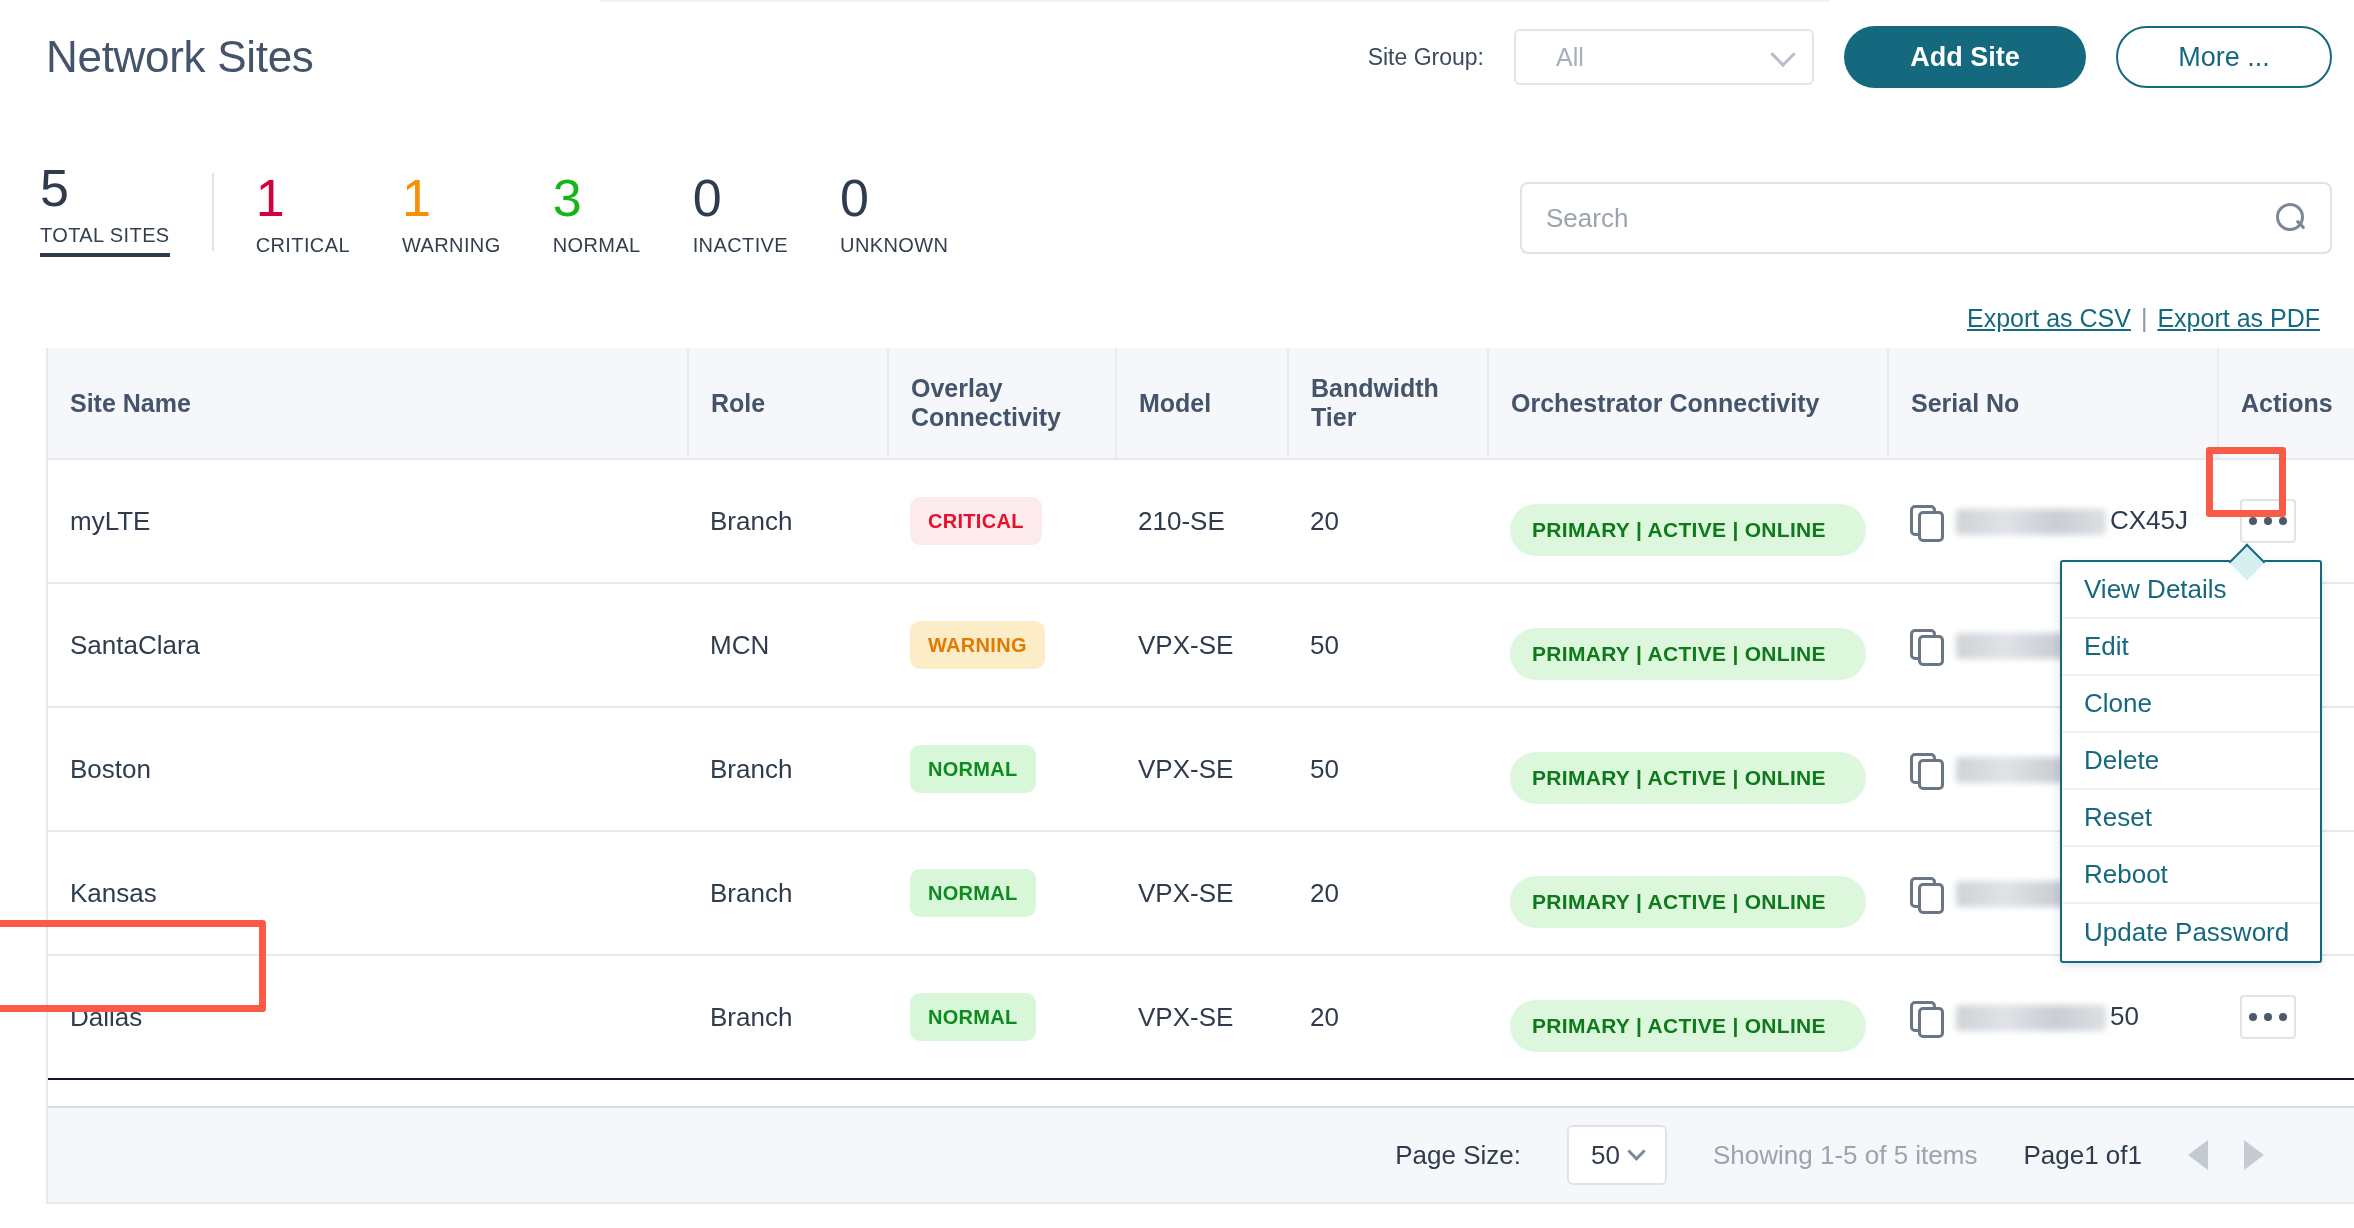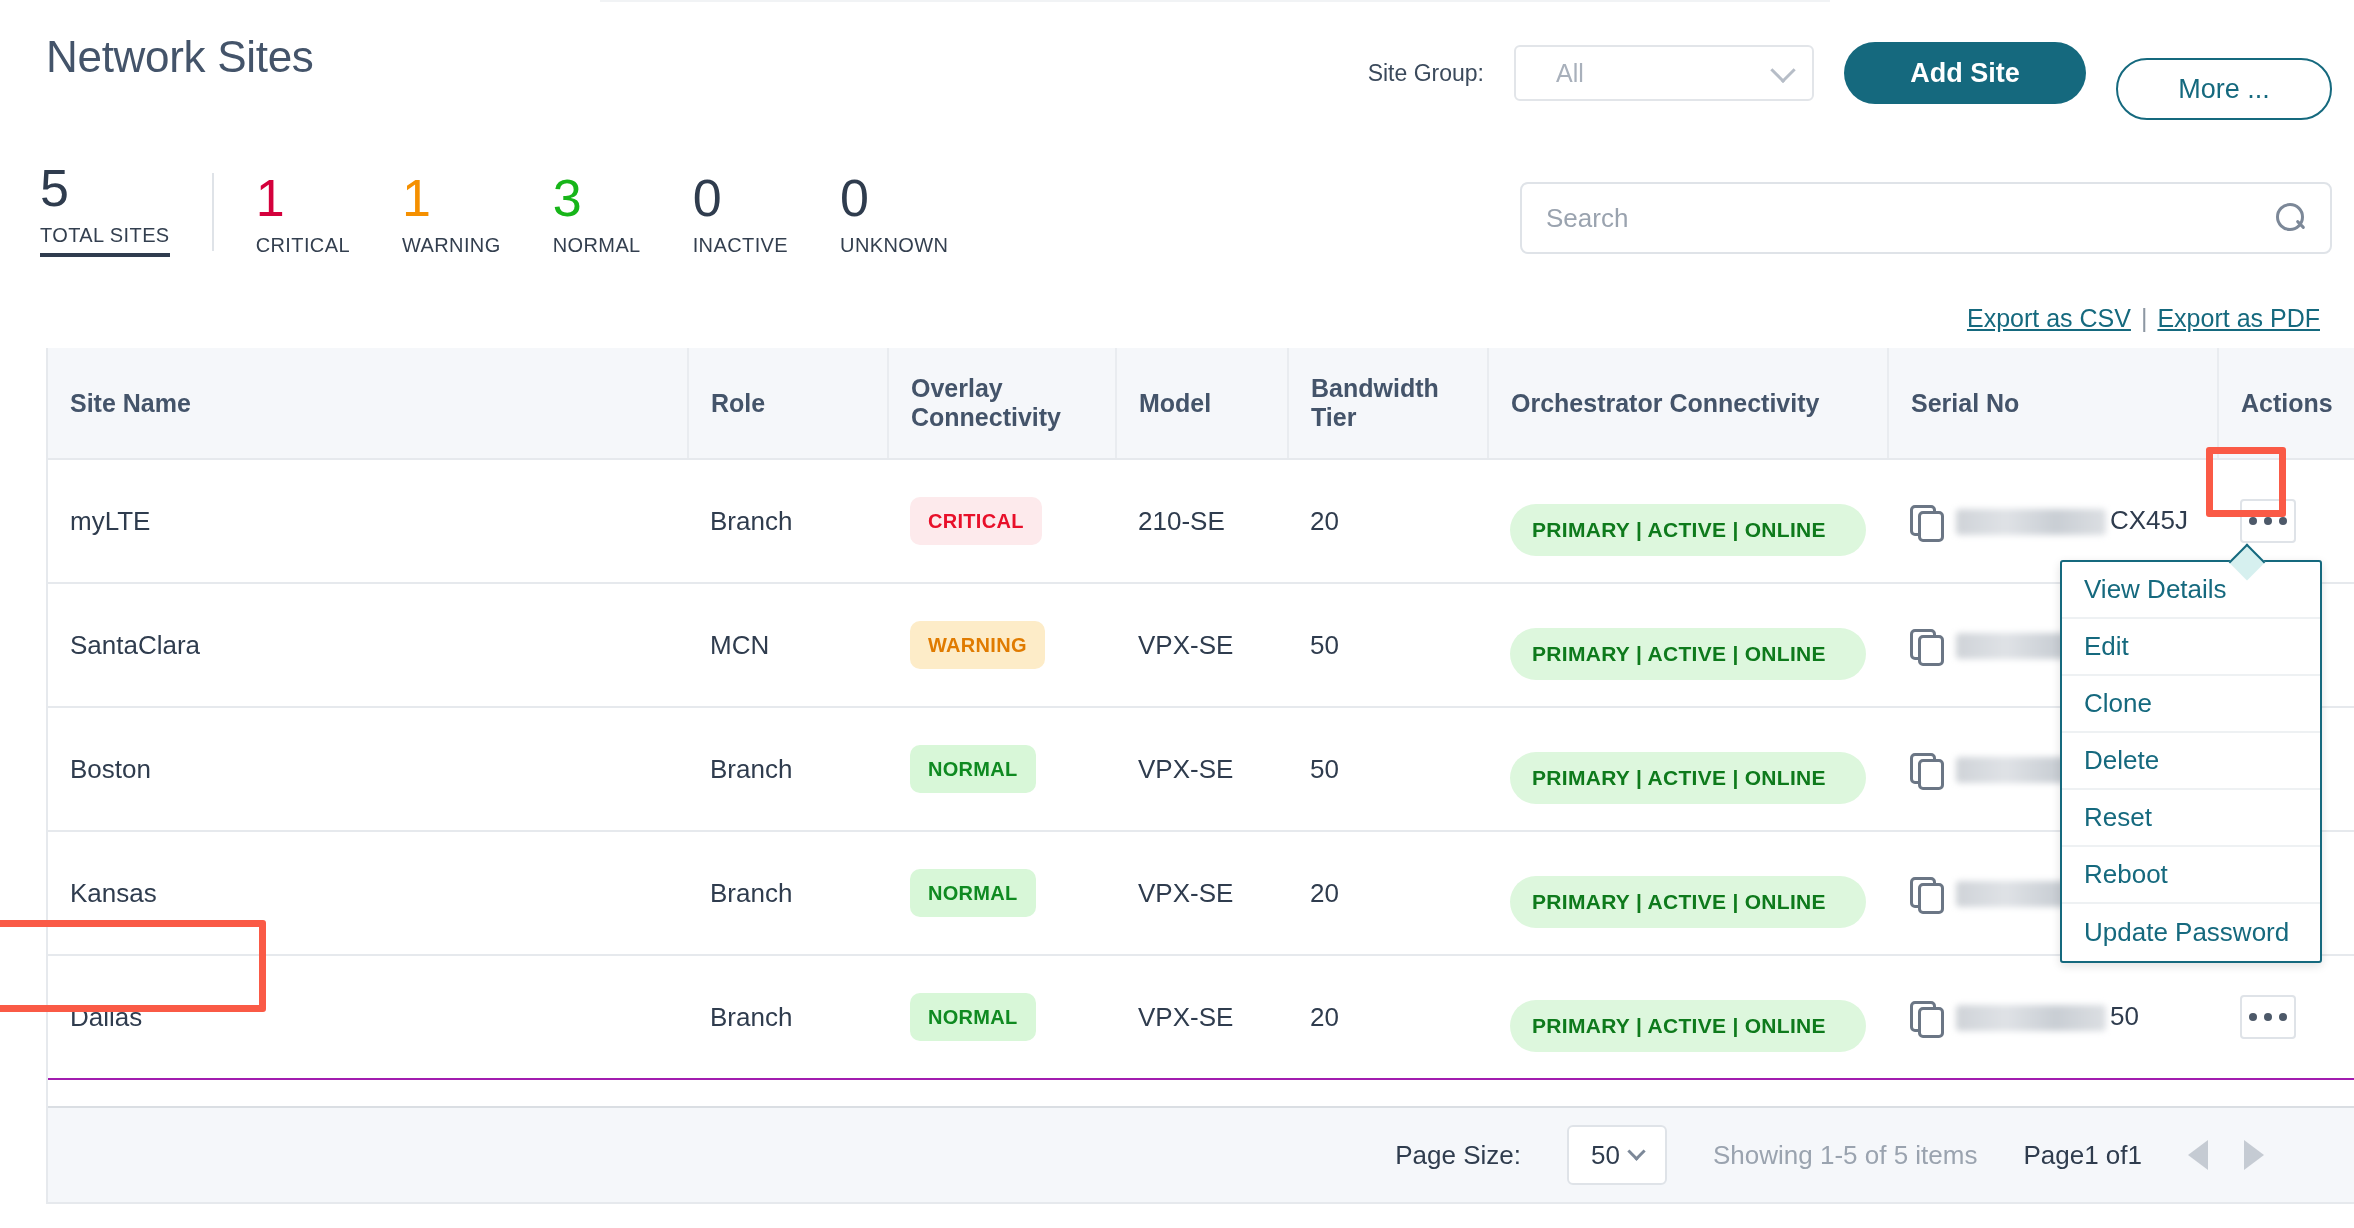--- a/index.html
+++ b/index.html
@@ -43,21 +43,21 @@
   .btn-primary {
     height: 62px; min-width: 242px; padding: 0 30px; border-radius: 36px;
     background: #15697e; color: #ffffff; border: none;
     font-family: inherit; font-size: 27px; font-weight: 700;
     display: flex; align-items: center; justify-content: center; cursor: pointer;
   }
   .btn-outline {
     height: 62px; min-width: 216px; padding: 8px 30px; border-radius: 36px;
     background: #ffffff; color: #15697e; border: 2px solid #15697e;
     font-family: inherit; font-size: 27px; font-weight: 400;
-    display: flex; align-items: center; justify-content: center; cursor: pointer; margin-top: 32px;
+    display: flex; align-items: center; justify-content: center; cursor: pointer;
   }
 
   
   .stats { position: absolute; left: 40px; top: 160px; display: flex; align-items: flex-end; }
   .stat { display: flex; flex-direction: column; align-items: flex-start; padding: 0 26px; }
   .stat:first-child { padding-left: 0; }
   .stat .num { font-size: 52px; line-height: 56px; font-weight: 400; color: #2f3c4e; }
   .stat .lbl { font-size: 20px; letter-spacing: 0.4px; color: #333f4f; margin-top: 8px; }
   .stat.total .lbl { border-bottom: 4px solid #2f3c4e; padding-bottom: 6px; }
   .stat-div { width: 2px; height: 78px; background: #dfe3e8; margin: 0 16px 6px 16px; }
@@ -103,21 +103,21 @@
     background: #f5f7fa; text-align: left; vertical-align: middle;
     font-size: 25px; font-weight: 700; color: #44546a;
     padding: 26px 22px; height: 110px;
     border-right: 2px solid #e9ecf0; border-bottom: 2px solid #e6e9ed;
   }
   thead th:last-child { border-right: none; }
   tbody td {
     font-size: 26px; color: #2f3c4e; padding: 26px 22px; height: 110px;
     vertical-align: middle; border-bottom: 2px solid #e6e9ed;
   }
-  tbody tr:last-child td { border-bottom: 2px solid #a21caf; }
+  tbody tr:last-child td { border-bottom: 2px solid #0f172a; }
 
   .col-site { width: 640px; }
   .col-role { width: 200px; }
   .col-overlay { width: 228px; }
   .col-model { width: 172px; }
   .col-bw { width: 200px; }
   .col-orch { width: 400px; }
   .col-serial { width: 330px; }
   .col-actions { width: 160px; }
 

